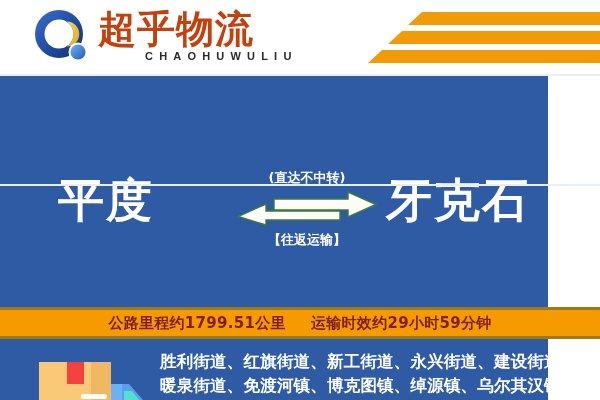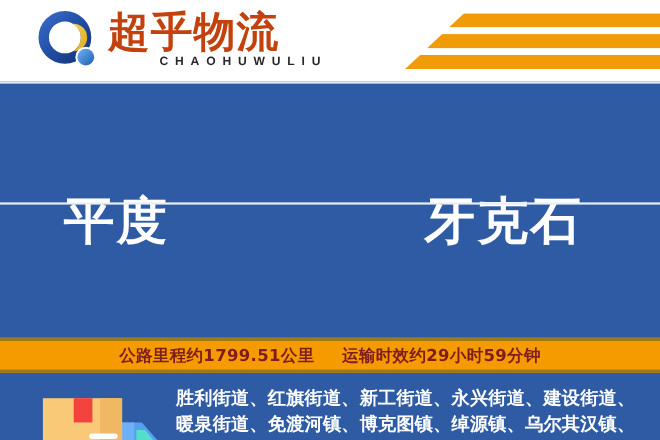--- a/index.html
+++ b/index.html
@@ -70,21 +70,21 @@
     right: 0;
   }
   .stripe.s1 { top: 4px;  width: 192px; clip-path: polygon(14px 0, 100% 0, 100% 100%, 0 100%); }
   .stripe.s2 { top: 23px; width: 212px; clip-path: polygon(14px 0, 100% 0, 100% 100%, 0 100%); }
   .stripe.s3 { top: 42px; width: 232px; clip-path: polygon(14px 0, 100% 0, 100% 100%, 0 100%); }
 
   
   .blue-panel {
     position: absolute;
     left: 0; top: 74px;
-    width: 600px; height: 326px;
+    width: 548px; height: 326px;
     background: #2e5ba4;
   }
 
   .hairline {
     position: absolute;
     left: 0;
     width: 600px;
     height: 2px;
     background: #e9eef5;
   }
@@ -227,20 +227,34 @@
     </div>
   </div>
 
   <div class="blue-panel">
 
     <div class="hairline" style="top:0;"></div>
 
     <div class="route">
       <div class="city origin">平度</div>
 
+      <div class="arrow-block">
+        <div class="arrow-caption top">(直达不中转)</div>
+
+        <div class="arrow-svg">
+          <svg viewBox="0 0 182 36" width="182" height="36">
+
+            <polygon points="58,8 132,8 132,1 160,13.5 132,26 132,19 58,19" fill="#fbfdf6" stroke="#3e7a3c" stroke-width="1.4"></polygon>
+
+            <polygon points="124,20 50,20 50,13 22,25.5 50,34 50,29 124,29" fill="#fbfdf6" stroke="#3e7a3c" stroke-width="1.4"></polygon>
+          </svg>
+        </div>
+
+        <div class="arrow-caption bottom">【往返运输】</div>
+      </div>
 
       <div class="city dest">牙克石</div>
     </div>
 
     <div class="info-bar">
       <div class="info-text">
         <span>公路里程约1799.51公里</span>
         <span class="info-gap"></span>
         <span>运输时效约29小时59分钟</span>
       </div>

